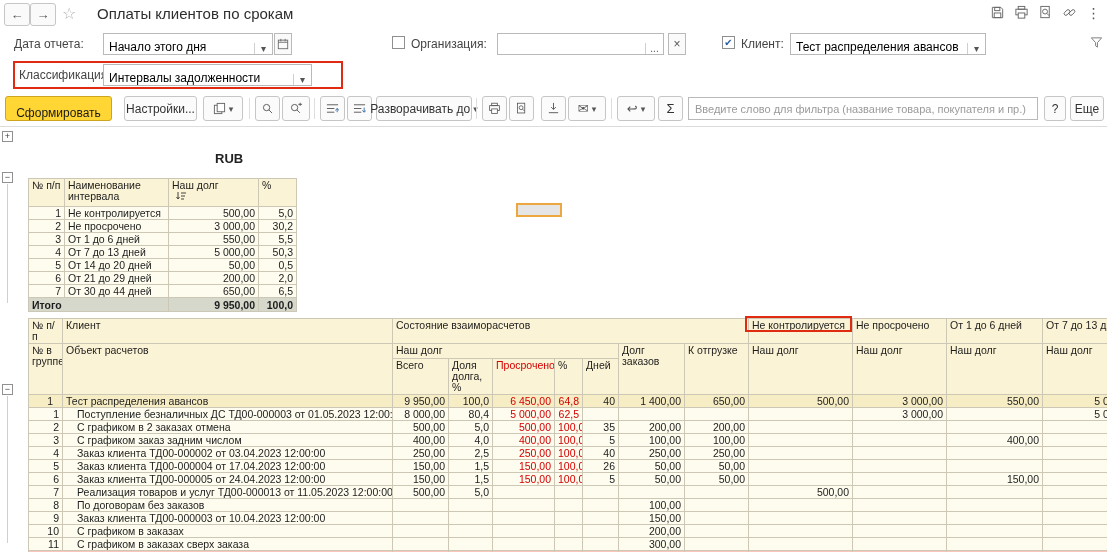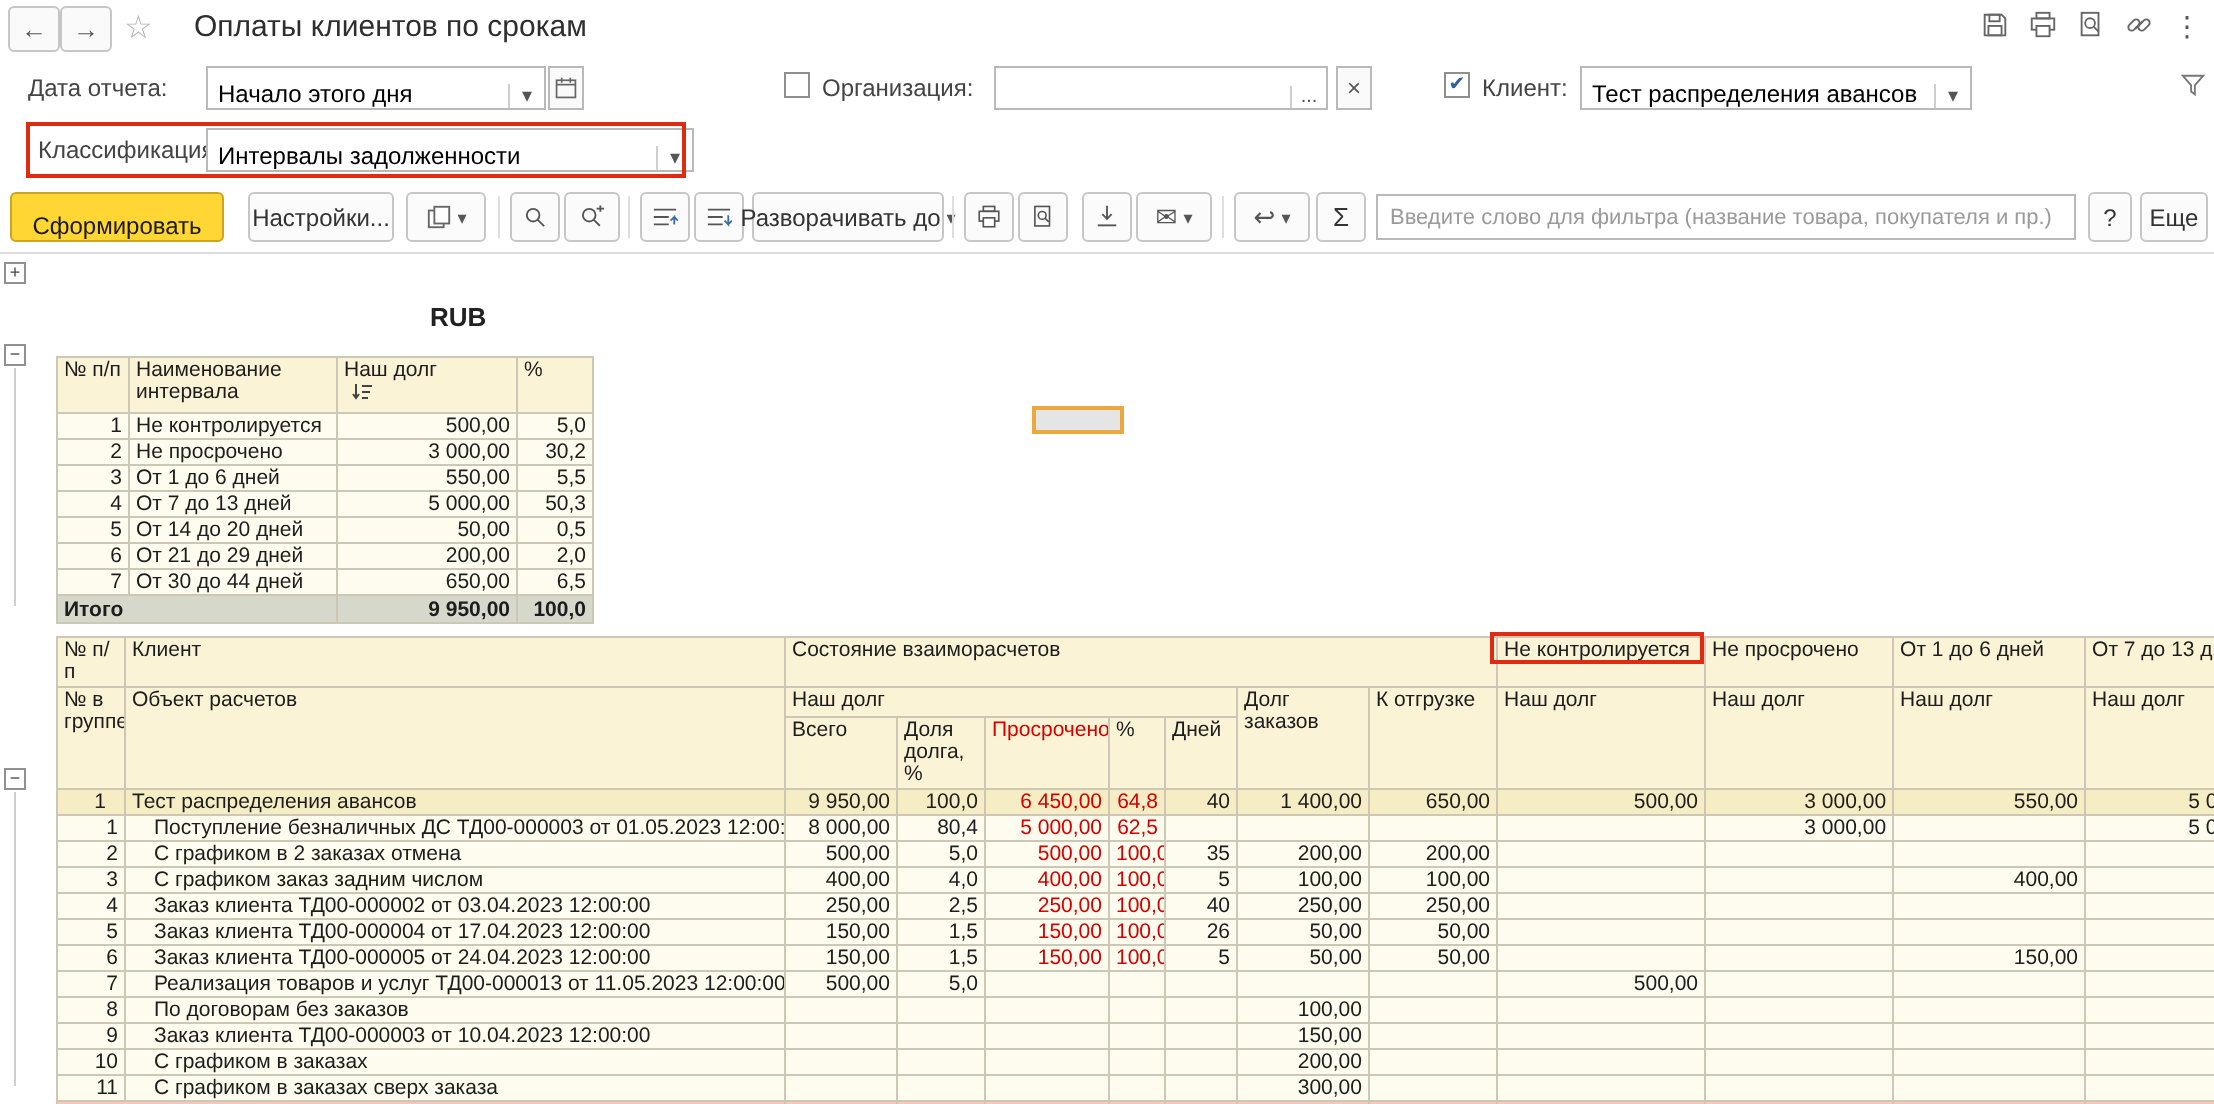--- a/index.html
+++ b/index.html
@@ -146,21 +146,21 @@
 
   <span style="position:absolute;left:1090px;top:36px;">
     <svg width="13" height="13" viewBox="0 0 14 14">
         <path d="M1.5 2h11L8 7.2V12l-2-1.5V7.2z" fill="none" stroke="#777"></path>
       </svg>
   </span>
 </div>
 
 <div>
   <span class="flabel" style="left:19px;top:68px;">Классификация:</span>
-  <div class="field" style="left:103px;top:64px;width:244px;">
+  <div class="field" style="left:103px;top:64px;width:209px;">
     <span class="val">Интервалы задолженности</span>
     <span class="seg">▾</span>
   </div>
 </div>
 
 <div class="toolbar">
   <div class="tbtn yellow" style="left:5px;width:107px;align-items:flex-end;">
       <span>Сформировать</span>
     </div>
   <div class="tbtn" style="left:124px;width:73px;">

